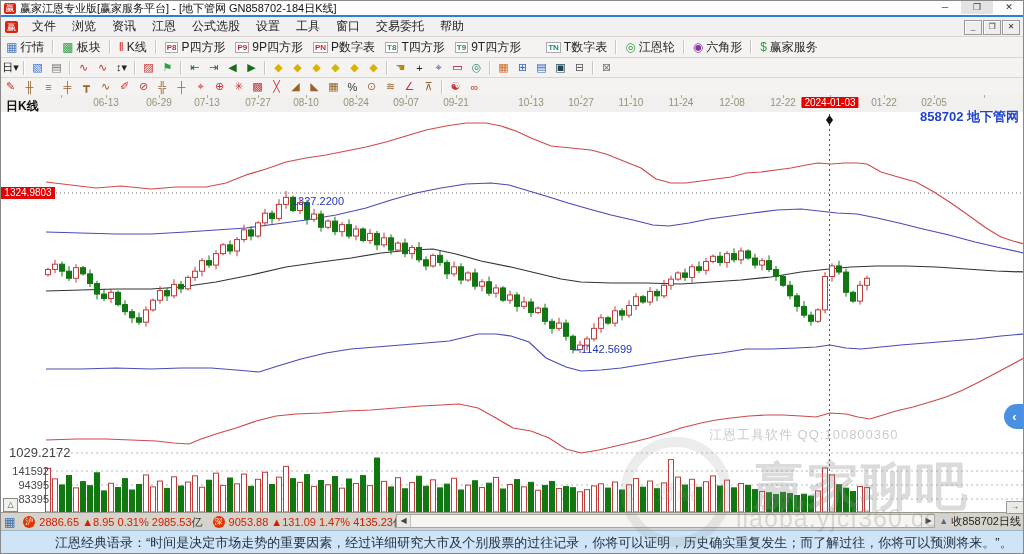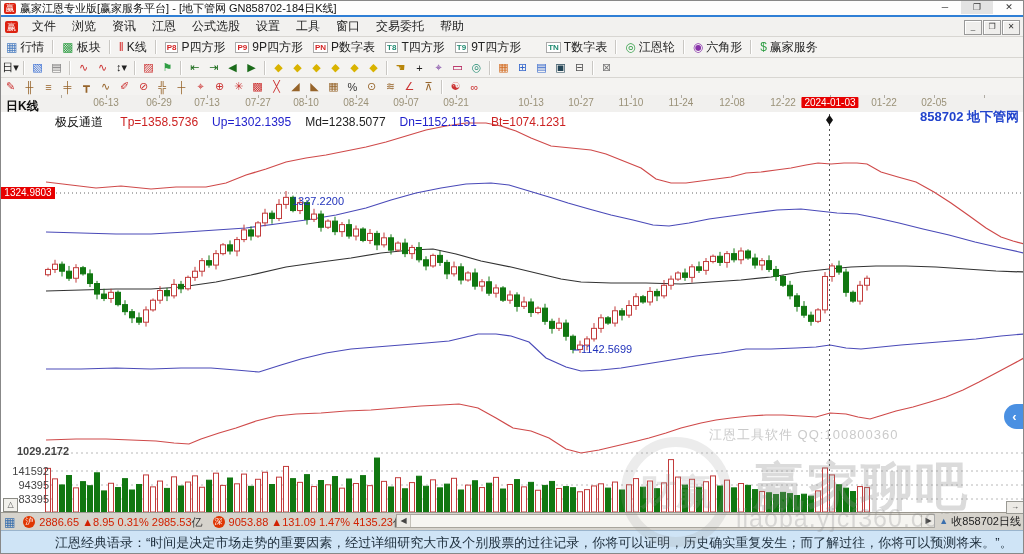--- a/index.html
+++ b/index.html
@@ -36,28 +36,28 @@
   .date-tick{position:absolute;top:0;width:1px;height:3px;background:#b0aca4;}
   #period-tab{left:5px;top:97px;font-size:12px;font-weight:bold;color:#111;}
   
   #chart-wrap{left:0;top:111px;width:1024px;height:400px;background:#fff;}
   #chart-svg{position:absolute;left:0;top:0;z-index:1;}
   #indicator-row{left:54px;top:2px;font-size:12px;z-index:3;}
   #indicator-row span{margin-right:14px;}
   #symbol-label{right:6px;top:-4px;font-size:13px;color:#2244cc;font-weight:bold;z-index:3;}
   #price-tag{left:0;top:75px;width:54px;height:12px;background:#e70000;color:#fff;font-size:10px;line-height:12px;text-align:center;z-index:3;}
   .chart-note{font-size:11px;color:#2233bb;z-index:3;}
-  #scale-bottom-label{left:16px;top:333px;font-size:11px;color:#444;z-index:3;font-weight:bold;}
+  #scale-bottom-label{left:8px;top:333px;font-size:13px;color:#444;z-index:3;}
   .vol-label{left:0;width:48px;text-align:right;font-size:11px;color:#444;z-index:3;}
   
   .wm{z-index:2;color:#8a8a8a;pointer-events:none;}
   #wm-tool{left:708px;top:314px;font-size:13px;opacity:.45;letter-spacing:1px;}
   #wm-brand{left:752px;top:340px;font-size:52px;font-weight:bold;opacity:.30;letter-spacing:2px;}
   #wm-url{left:735px;top:392px;font-size:25px;opacity:.28;letter-spacing:1px;}
-  #wm-ring{left:620px;top:325px;width:110px;height:110px;border:10px solid rgba(150,150,150,.18);border-radius:50%;box-sizing:border-box;color:rgba(150,150,150,.25);font-size:36px;font-weight:bold;display:flex;align-items:center;justify-content:center;}
+  #wm-ring{left:620px;top:325px;width:110px;height:110px;border:10px solid rgba(150,150,150,.18);border-radius:50%;box-sizing:border-box;color:rgba(150,150,150,.25);font-size:20px;font-weight:normal;display:flex;align-items:center;justify-content:center;}
   #side-btn{right:0px;top:292px;width:21px;height:25px;background:#4a90e2;border-radius:13px 0 0 13px;color:#fff;font-size:13px;font-weight:bold;display:flex;align-items:center;justify-content:center;z-index:4;}
   #pane-arrow-btn{left:1005px;top:389px;width:16px;height:11px;background:#eceae5;border:1px solid #9a9a94;font-size:8px;line-height:10px;text-align:center;color:#333;z-index:4;}
   #pane-expand-btn{left:2px;top:386px;width:13px;height:12px;background:#f2f1ec;border:1px solid #8a8a84;font-size:8px;line-height:11px;text-align:center;color:#555;z-index:4;}
   
   #statusbar{left:0;top:511px;width:1024px;height:18px;background:#d6d3cc;border-top:1px solid #9b988f;font-size:11px;display:flex;align-items:center;}
   .mkt-icon{display:inline-block;width:12px;height:12px;border-radius:50%;background:#e03500;color:#fff;font-size:8px;line-height:12px;text-align:center;margin:0 4px;}
   .mkt-text{color:#d22000;}
   .mkt-unit{color:#333;margin-right:6px;}
   #status-grid-icon{color:#3a6fae;font-size:12px;margin:0 4px 0 3px;}
   #hscroll{position:absolute;left:395px;top:513px;width:540px;height:14px;background:#eceae5;border:1px solid #a8a59d;box-sizing:border-box;display:flex;align-items:center;}
@@ -736,24 +736,20 @@
         <line x1="828.5" y1="2" x2="828.5" y2="400" stroke="#555" stroke-dasharray="2,3" stroke-width="1"></line>
         <polygon points="828.5,3 832,8 828.5,13 825,8" fill="#111"></polygon>
         <line x1="572" y1="238" x2="578" y2="238" stroke="#2233bb" stroke-width="1"></line>
       </svg>
 
     <div id="wm-ring" class="abs wm">财赢</div>
     <div id="wm-tool" class="abs wm nw">江恩工具软件  QQ:100800360</div>
     <div id="wm-brand" class="abs wm nw">赢家聊吧</div>
     <div id="wm-url" class="abs wm nw">liaoba.yjcf360.com</div>
 
-    <div id="indicator-row" class="abs nw">
-      <span id="indicator-name" style="color:#111;">极反通道</span>
-      <span id="indicator-values"><span style="color: rgb(204, 34, 34);">Tp=1358.5736</span><span style="color: rgb(34, 34, 204);">Up=1302.1395</span><span style="color: rgb(34, 34, 34);">Md=1238.5077</span><span style="color: rgb(34, 34, 204);">Dn=1152.1151</span><span style="color: rgb(204, 34, 34);">Bt=1074.1231</span></span>
-    </div>
     <div id="symbol-label" class="abs nw">858702  地下管网</div>
     <div id="price-tag" class="abs">1324.9803</div>
     <div class="abs chart-note nw" style="left:291px;top:83px;">1327.2200</div>
     <div class="abs chart-note nw" style="left:580px;top:231px;">1142.5699</div>
     <div id="scale-bottom-label" class="abs nw">1029.2172</div>
     <div class="abs vol-label" style="top:353px;">141592</div>
     <div class="abs vol-label" style="top:367px;">94395</div>
     <div class="abs vol-label" style="top:381px;">83395</div>
 
     <div id="side-btn" class="abs">‹</div>

